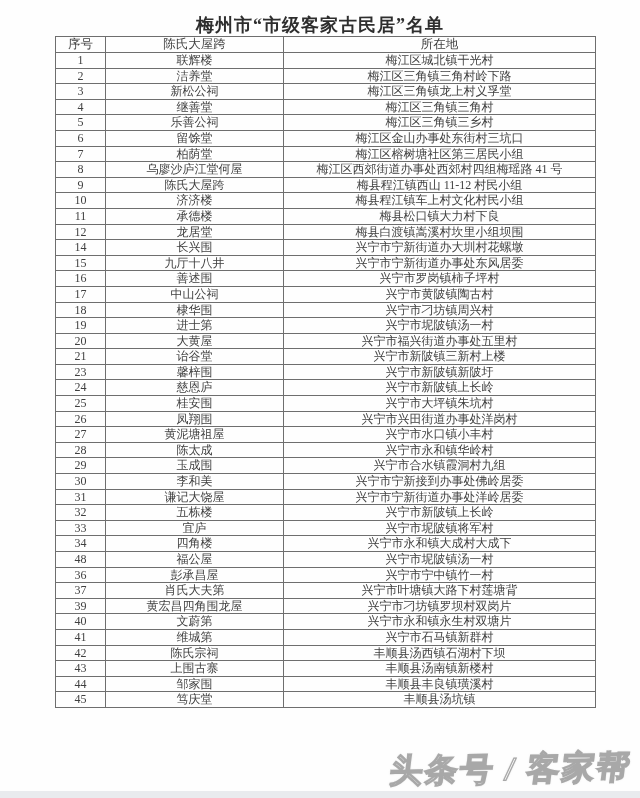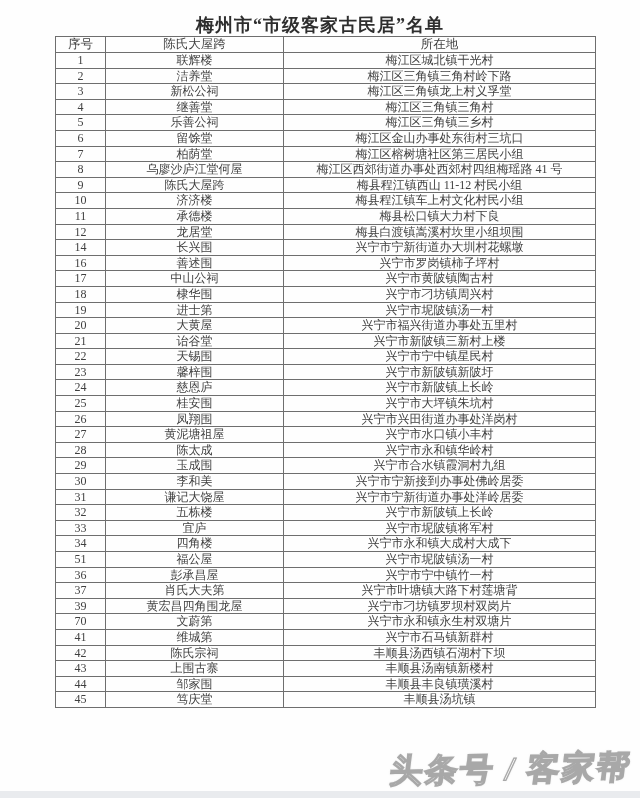--- a/index.html
+++ b/index.html
@@ -157,20 +157,25 @@
           <td>12</td>
           <td>龙居堂</td>
           <td>梅县白渡镇嵩溪村坎里小组坝围</td>
         </tr>
         <tr>
           <td>14</td>
           <td>长兴围</td>
           <td>兴宁市宁新街道办大圳村花螺墩</td>
         </tr>
         <tr>
+          <td>15</td>
+          <td>九厅十八井</td>
+          <td>兴宁市宁新街道办事处东风居委</td>
+        </tr>
+        <tr>
           <td>16</td>
           <td>善述围</td>
           <td>兴宁市罗岗镇柿子坪村</td>
         </tr>
         <tr>
           <td>17</td>
           <td>中山公祠</td>
           <td>兴宁市黄陂镇陶古村</td>
         </tr>
         <tr>
@@ -187,25 +192,20 @@
           <td>20</td>
           <td>大黄屋</td>
           <td>兴宁市福兴街道办事处五里村</td>
         </tr>
         <tr>
           <td>21</td>
           <td>诒谷堂</td>
           <td>兴宁市新陂镇三新村上楼</td>
         </tr>
         <tr>
-          <td>22</td>
-          <td>天锡围</td>
-          <td>兴宁市宁中镇星民村</td>
-        </tr>
-        <tr>
           <td>23</td>
           <td>馨梓围</td>
           <td>兴宁市新陂镇新陂圩</td>
         </tr>
         <tr>
           <td>24</td>
           <td>慈恩庐</td>
           <td>兴宁市新陂镇上长岭</td>
         </tr>
         <tr>
@@ -252,41 +252,41 @@
           <td>33</td>
           <td>宜庐</td>
           <td>兴宁市坭陂镇将军村</td>
         </tr>
         <tr>
           <td>34</td>
           <td>四角楼</td>
           <td>兴宁市永和镇大成村大成下</td>
         </tr>
         <tr>
-          <td>51</td>
+          <td>48</td>
           <td>福公屋</td>
           <td>兴宁市坭陂镇汤一村</td>
         </tr>
         <tr>
           <td>36</td>
           <td>彭承昌屋</td>
           <td>兴宁市宁中镇竹一村</td>
         </tr>
         <tr>
           <td>37</td>
           <td>肖氏大夫第</td>
           <td>兴宁市叶塘镇大路下村莲塘背</td>
         </tr>
         <tr>
           <td>39</td>
           <td>黄宏昌四角围龙屋</td>
           <td>兴宁市刁坊镇罗坝村双岗片</td>
         </tr>
         <tr>
-          <td>70</td>
+          <td>40</td>
           <td>文蔚第</td>
           <td>兴宁市永和镇永生村双塘片</td>
         </tr>
         <tr>
           <td>41</td>
           <td>维城第</td>
           <td>兴宁市石马镇新群村</td>
         </tr>
         <tr>
           <td>42</td>

